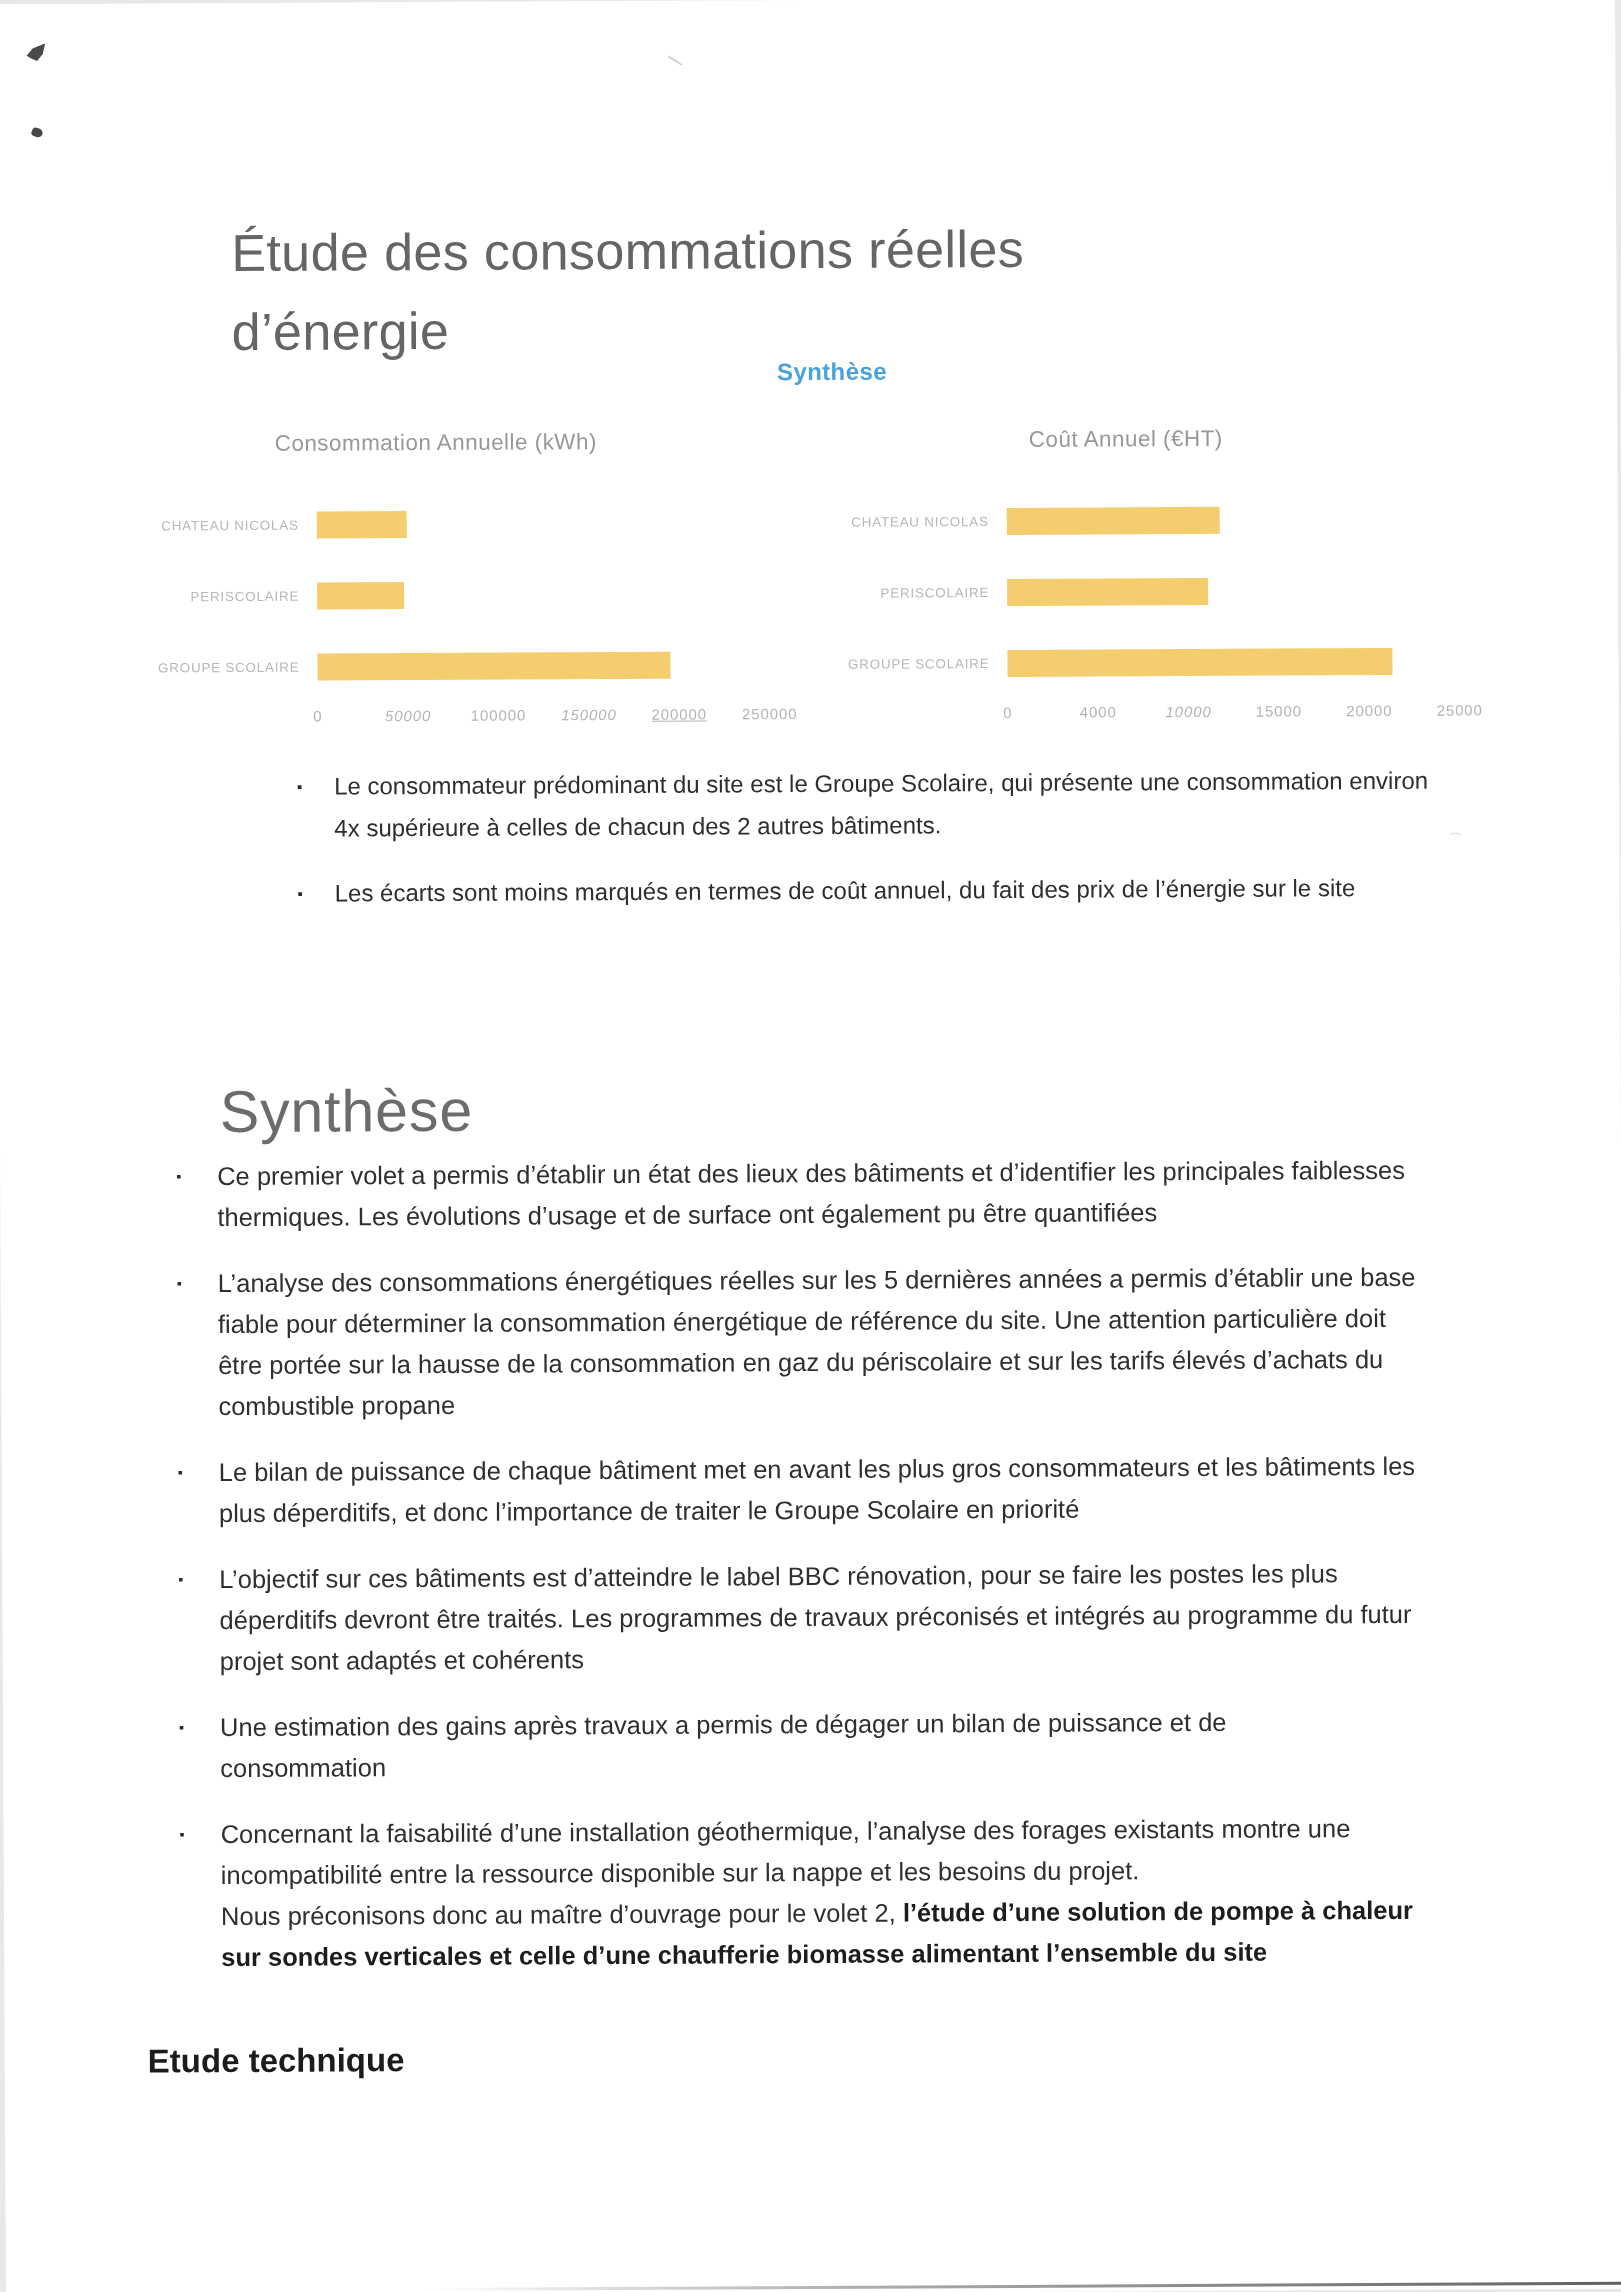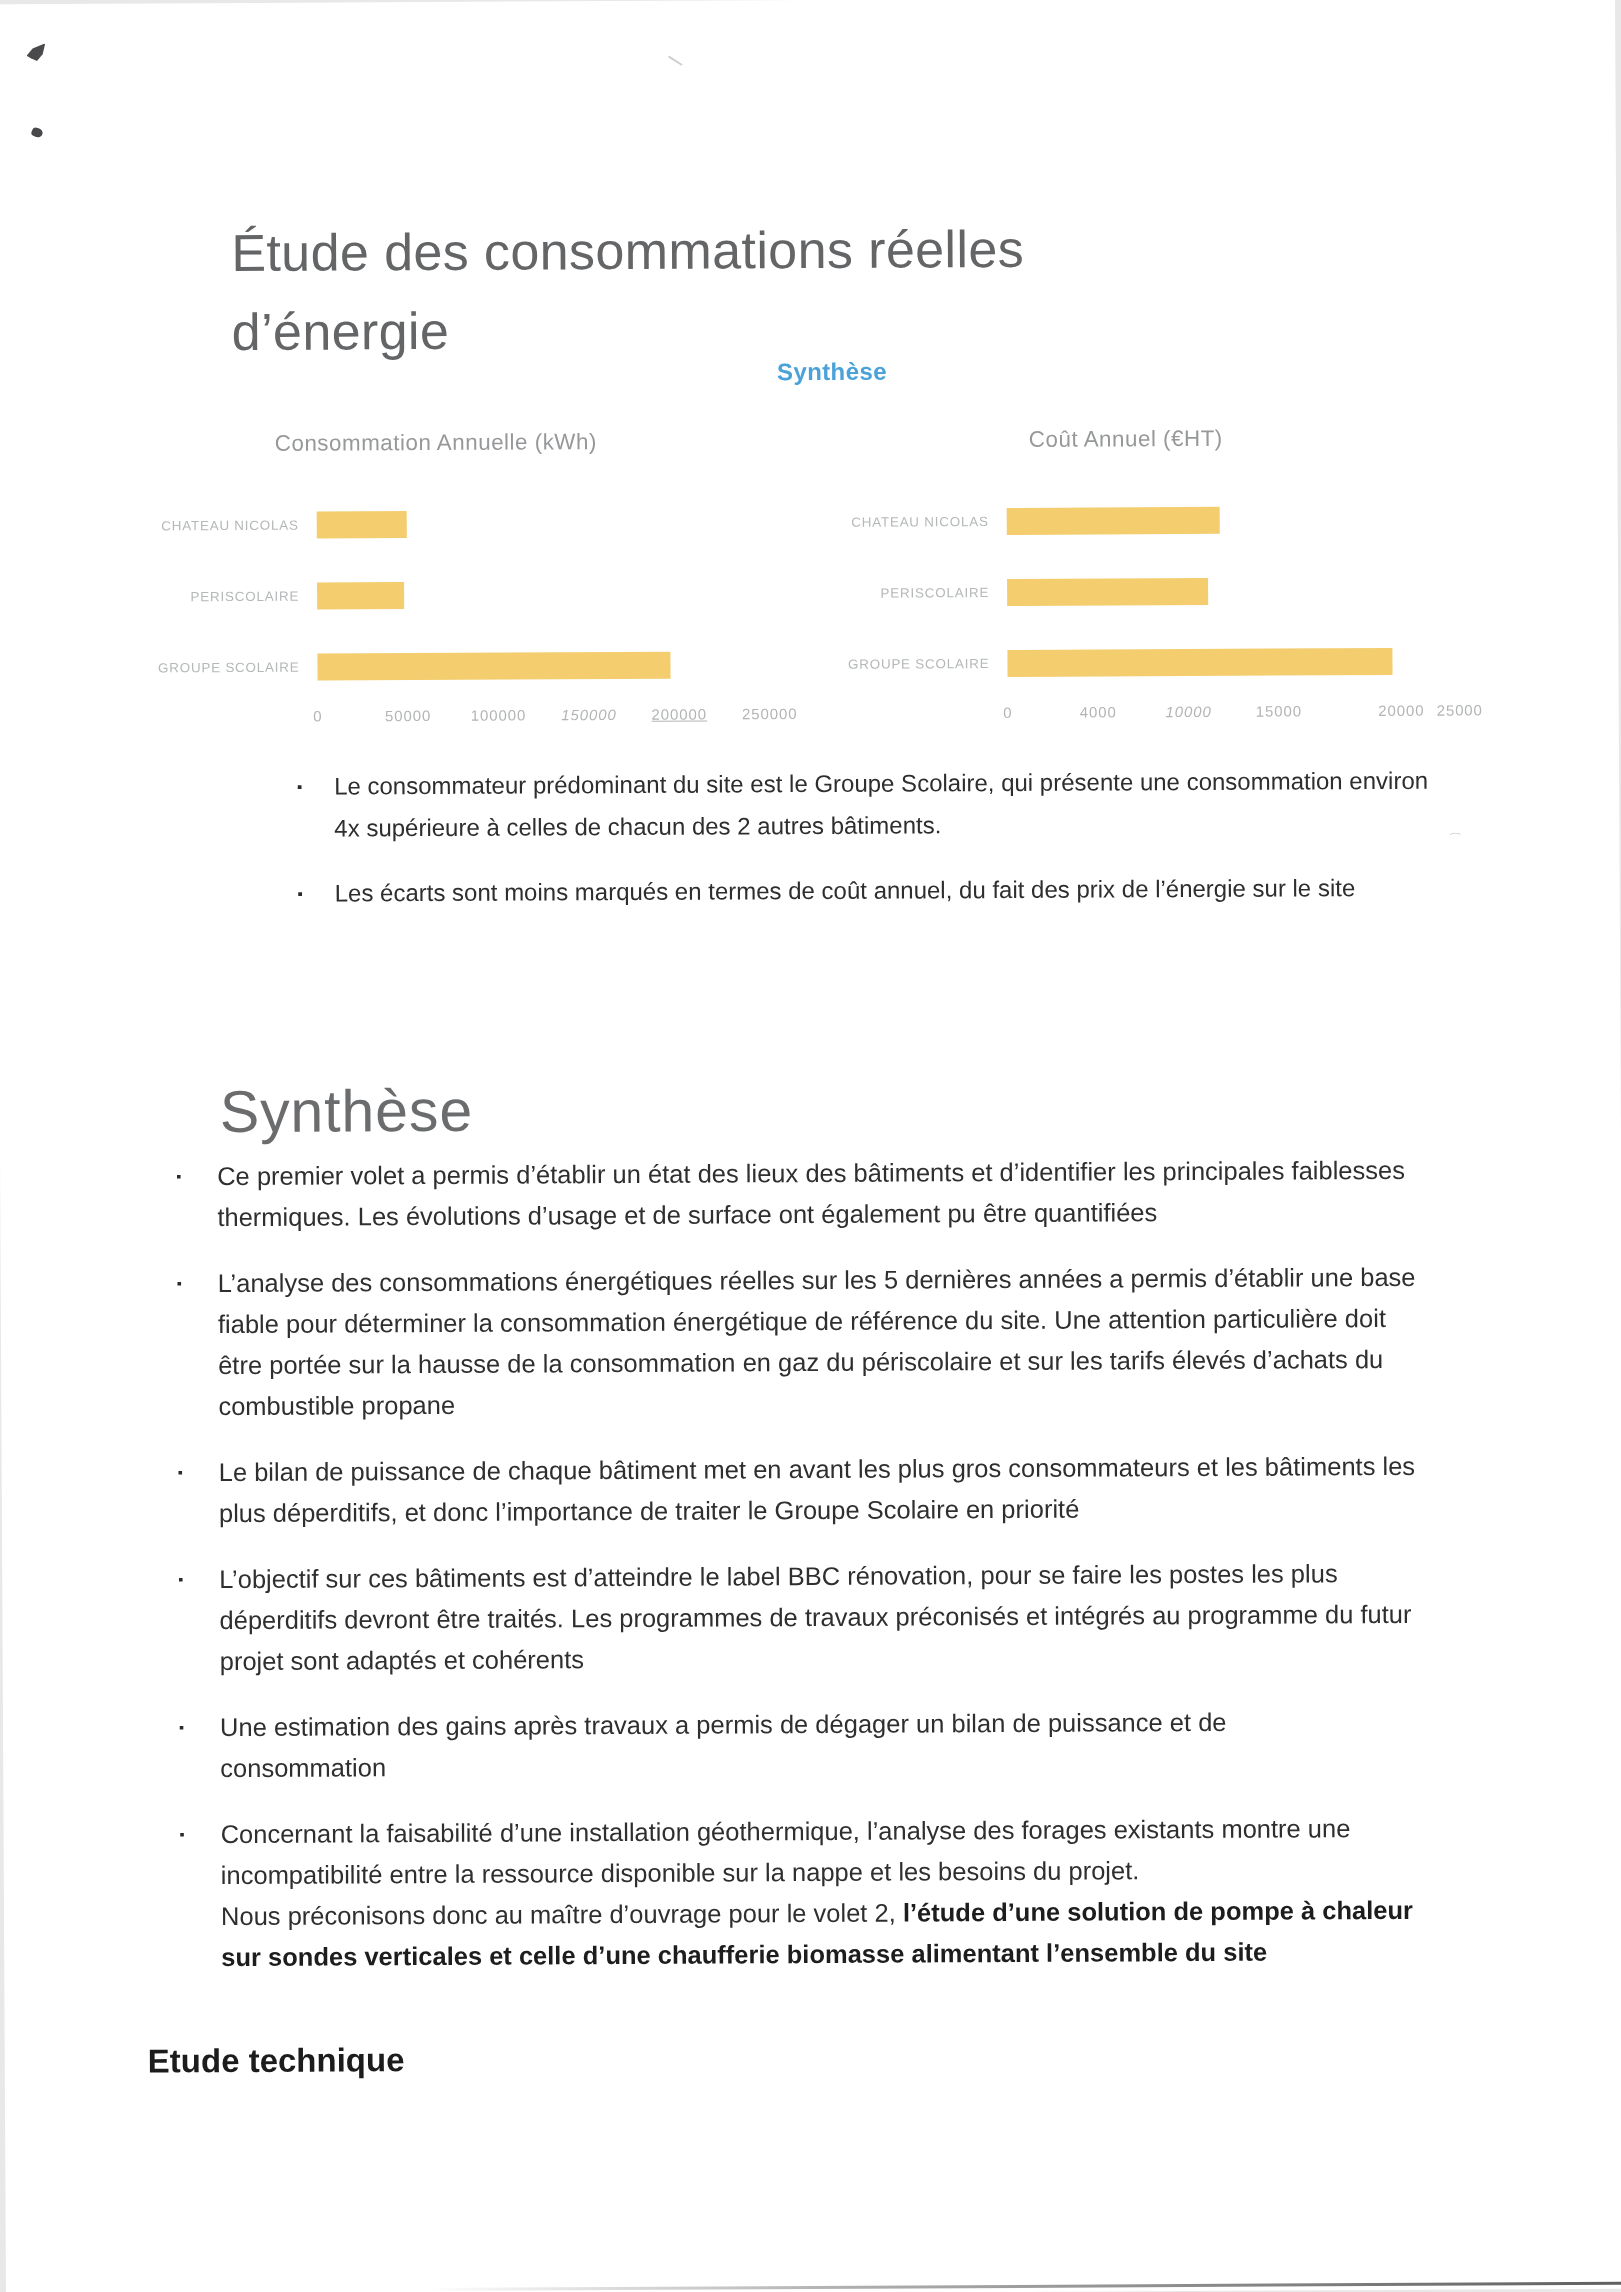--- a/index.html
+++ b/index.html
@@ -90,21 +90,21 @@
         </div>
         <div class="crow">
           <div class="clabel">GROUPE SCOLAIRE</div>
           <div class="ctrack">
             <div class="cbar" style="width: 78%; background: rgb(243, 205, 110);"></div>
           </div>
         </div>
       </div>
     <div class="axis">
         <span class="tick" style="left: 0%;">0</span>
-        <span class="tick" style="left: 20%;">50000</span>
+        <span class="tick" style="left: 20%; font-style: italic;">50000</span>
         <span class="tick" style="left: 40%;">100000</span>
         <span class="tick" style="left: 60%; font-style: italic;">150000</span>
         <span class="tick" style="left: 80%; text-decoration: underline;">200000</span>
         <span class="tick" style="left: 100%;">250000</span>
       </div>
   </div>
 
   <div class="chart" data-chart="1">
     <div class="chart-title">Coût Annuel (€HT)</div>
     <div class="rows">
@@ -125,21 +125,21 @@
           <div class="ctrack">
             <div class="cbar" style="width: 85.2%; background: rgb(243, 205, 110);"></div>
           </div>
         </div>
       </div>
     <div class="axis">
         <span class="tick" style="left: 0%;">0</span>
         <span class="tick" style="left: 20%;">4000</span>
         <span class="tick" style="left: 40%; font-style: italic;">10000</span>
         <span class="tick" style="left: 60%;">15000</span>
-        <span class="tick" style="left: 80%; margin-left: 32px;">20000</span>
+        <span class="tick" style="left: 80%;">20000</span>
         <span class="tick" style="left: 100%;">25000</span>
       </div>
   </div>
 
   <ul class="chart-notes">
     <li><span>Le consommateur prédominant du site est le Groupe Scolaire, qui présente une consommation environ 4x supérieure à celles de chacun des 2 autres bâtiments.</span></li>
     <li class="one-line"><span>Les écarts sont moins marqués en termes de coût annuel, du fait des prix de l’énergie sur le site</span></li>
   </ul>
 
   <h2 class="h-synthese">Synthèse</h2>

